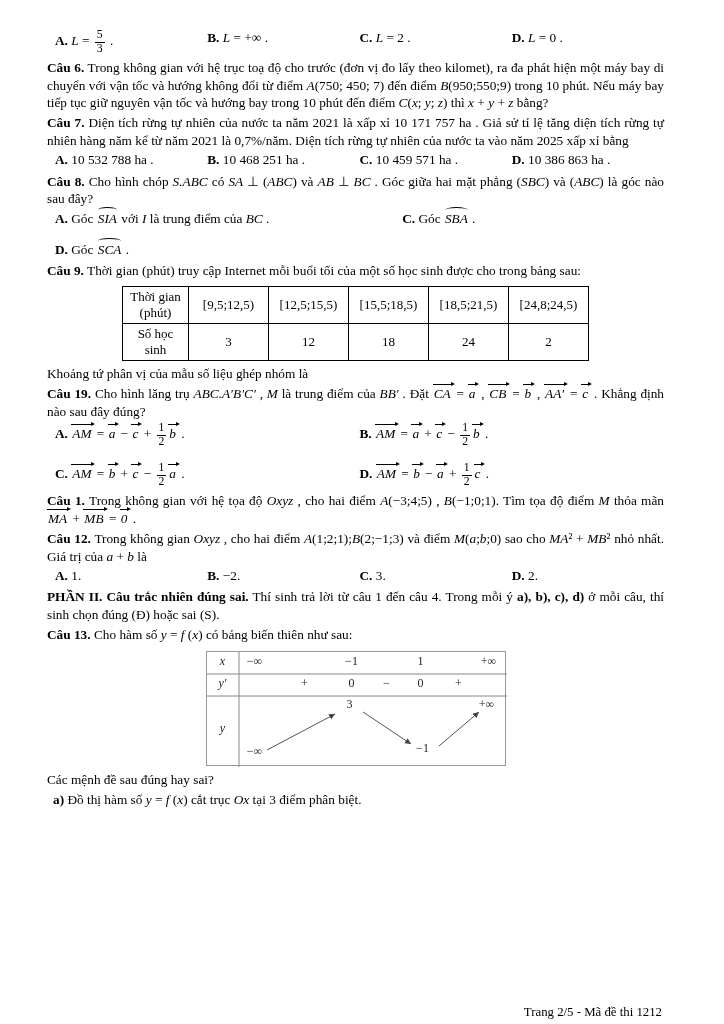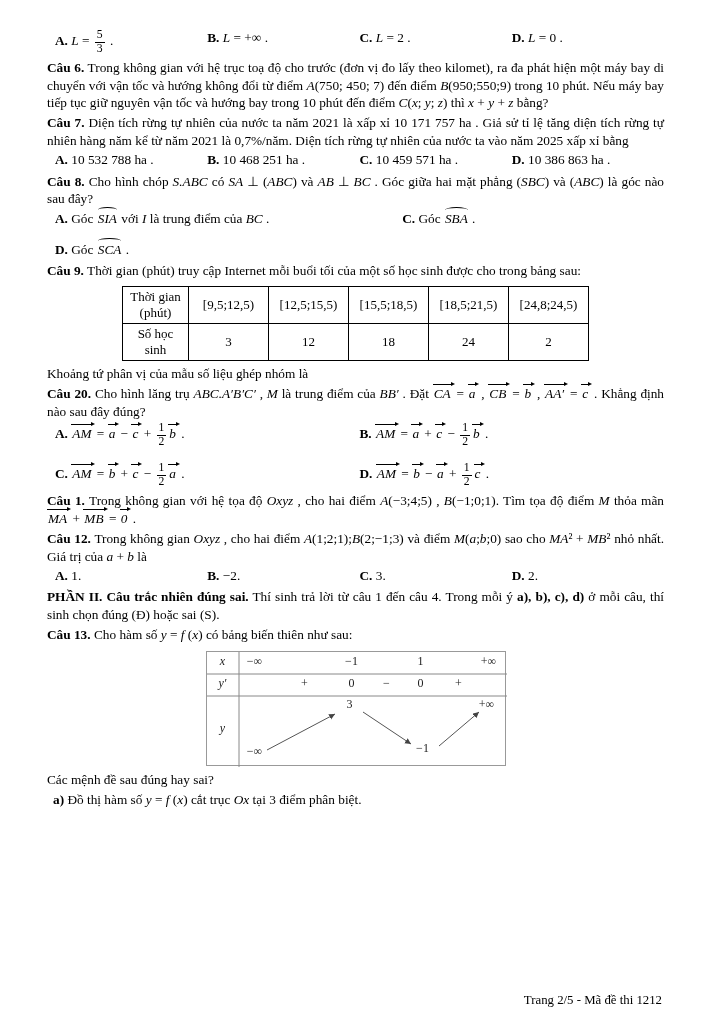--- a/index.html
+++ b/index.html
@@ -27,21 +27,21 @@
   .vec::after { content:""; position:absolute; right:-2px; top:-3px; border-left:4px solid #000; border-top:2px solid transparent; border-bottom:2px solid transparent; }
   .hat { font-style:italic; position:relative; display:inline-block; padding:0 1px; }
   .hat::before { content:""; position:absolute; left:4%; right:4%; top:-3px; height:5px; border-top:1px solid #000; border-radius:50% 50% 0 0; }
   .qtable { border-collapse:collapse; margin:6px auto 4px; font-size:13px; }
   .qtable td { border:1px solid #000; padding:2px 5px; text-align:center; vertical-align:middle; }
   .qtable td.rowhead { width:66px; }
   .qtable td.cell { width:80px; }
   .bbt { position:relative; width:300px; height:115px; margin:7px auto 5px; border:1px solid #999; font-size:12px; background:#fff; }
   .bbt .bl { position:absolute; transform:translateX(-50%); white-space:nowrap; color:#222; line-height:1.1; }
   .bbt-svg { position:absolute; left:0; top:0; }
-  .footer { position:absolute; right:62px; bottom:16px; font-size:12.8px; }
+  .footer { position:absolute; right:62px; bottom:4px; font-size:12.8px; }
 </style>
 </head>
 <body>
 
 <div class="page">
 
   <div class="opts opts4">
     <div class="opt"><span class="bold">A.</span> <span class="it">L</span> = <span class="frac">
           <span class="fnum">5</span>
           <span class="fden">3</span>
@@ -84,21 +84,21 @@
         <td class="cell">3</td>
         <td class="cell">12</td>
         <td class="cell">18</td>
         <td class="cell">24</td>
         <td class="cell">2</td>
       </tr>
     </tbody>
   </table>
   <p class="q">Khoảng tứ phân vị của mẫu số liệu ghép nhóm là</p>
 
-  <p class="q"><span class="bold">Câu 20.</span> Cho hình lăng trụ <span class="it">ABC.A′B′C′</span> , <span class="it">M</span>  là trung điểm của <span class="it">BB′</span> . Đặt <span class="vec">CA</span> = <span class="vec">a</span> , <span class="vec">CB</span> = <span class="vec">b</span> , <span class="vec">AA′</span> = <span class="vec">c</span> . Khẳng định nào sau đây đúng?</p>
+  <p class="q"><span class="bold">Câu 19.</span> Cho hình lăng trụ <span class="it">ABC.A′B′C′</span> , <span class="it">M</span>  là trung điểm của <span class="it">BB′</span> . Đặt <span class="vec">CA</span> = <span class="vec">a</span> , <span class="vec">CB</span> = <span class="vec">b</span> , <span class="vec">AA′</span> = <span class="vec">c</span> . Khẳng định nào sau đây đúng?</p>
   <div class="opts opts2 cols-b">
     <div class="opt"><span class="bold">A.</span> <span class="vec">AM</span> = <span class="vec">a</span> − <span class="vec">c</span> + <span class="frac">
           <span class="fnum">1</span>
           <span class="fden">2</span>
         </span><span class="vec">b</span> .</div>
     <div class="opt"><span class="bold">B.</span> <span class="vec">AM</span> = <span class="vec">a</span> + <span class="vec">c</span> − <span class="frac">
           <span class="fnum">1</span>
           <span class="fden">2</span>
         </span><span class="vec">b</span> .</div>
     <div class="opt"><span class="bold">C.</span> <span class="vec">AM</span> = <span class="vec">b</span> + <span class="vec">c</span> − <span class="frac">

